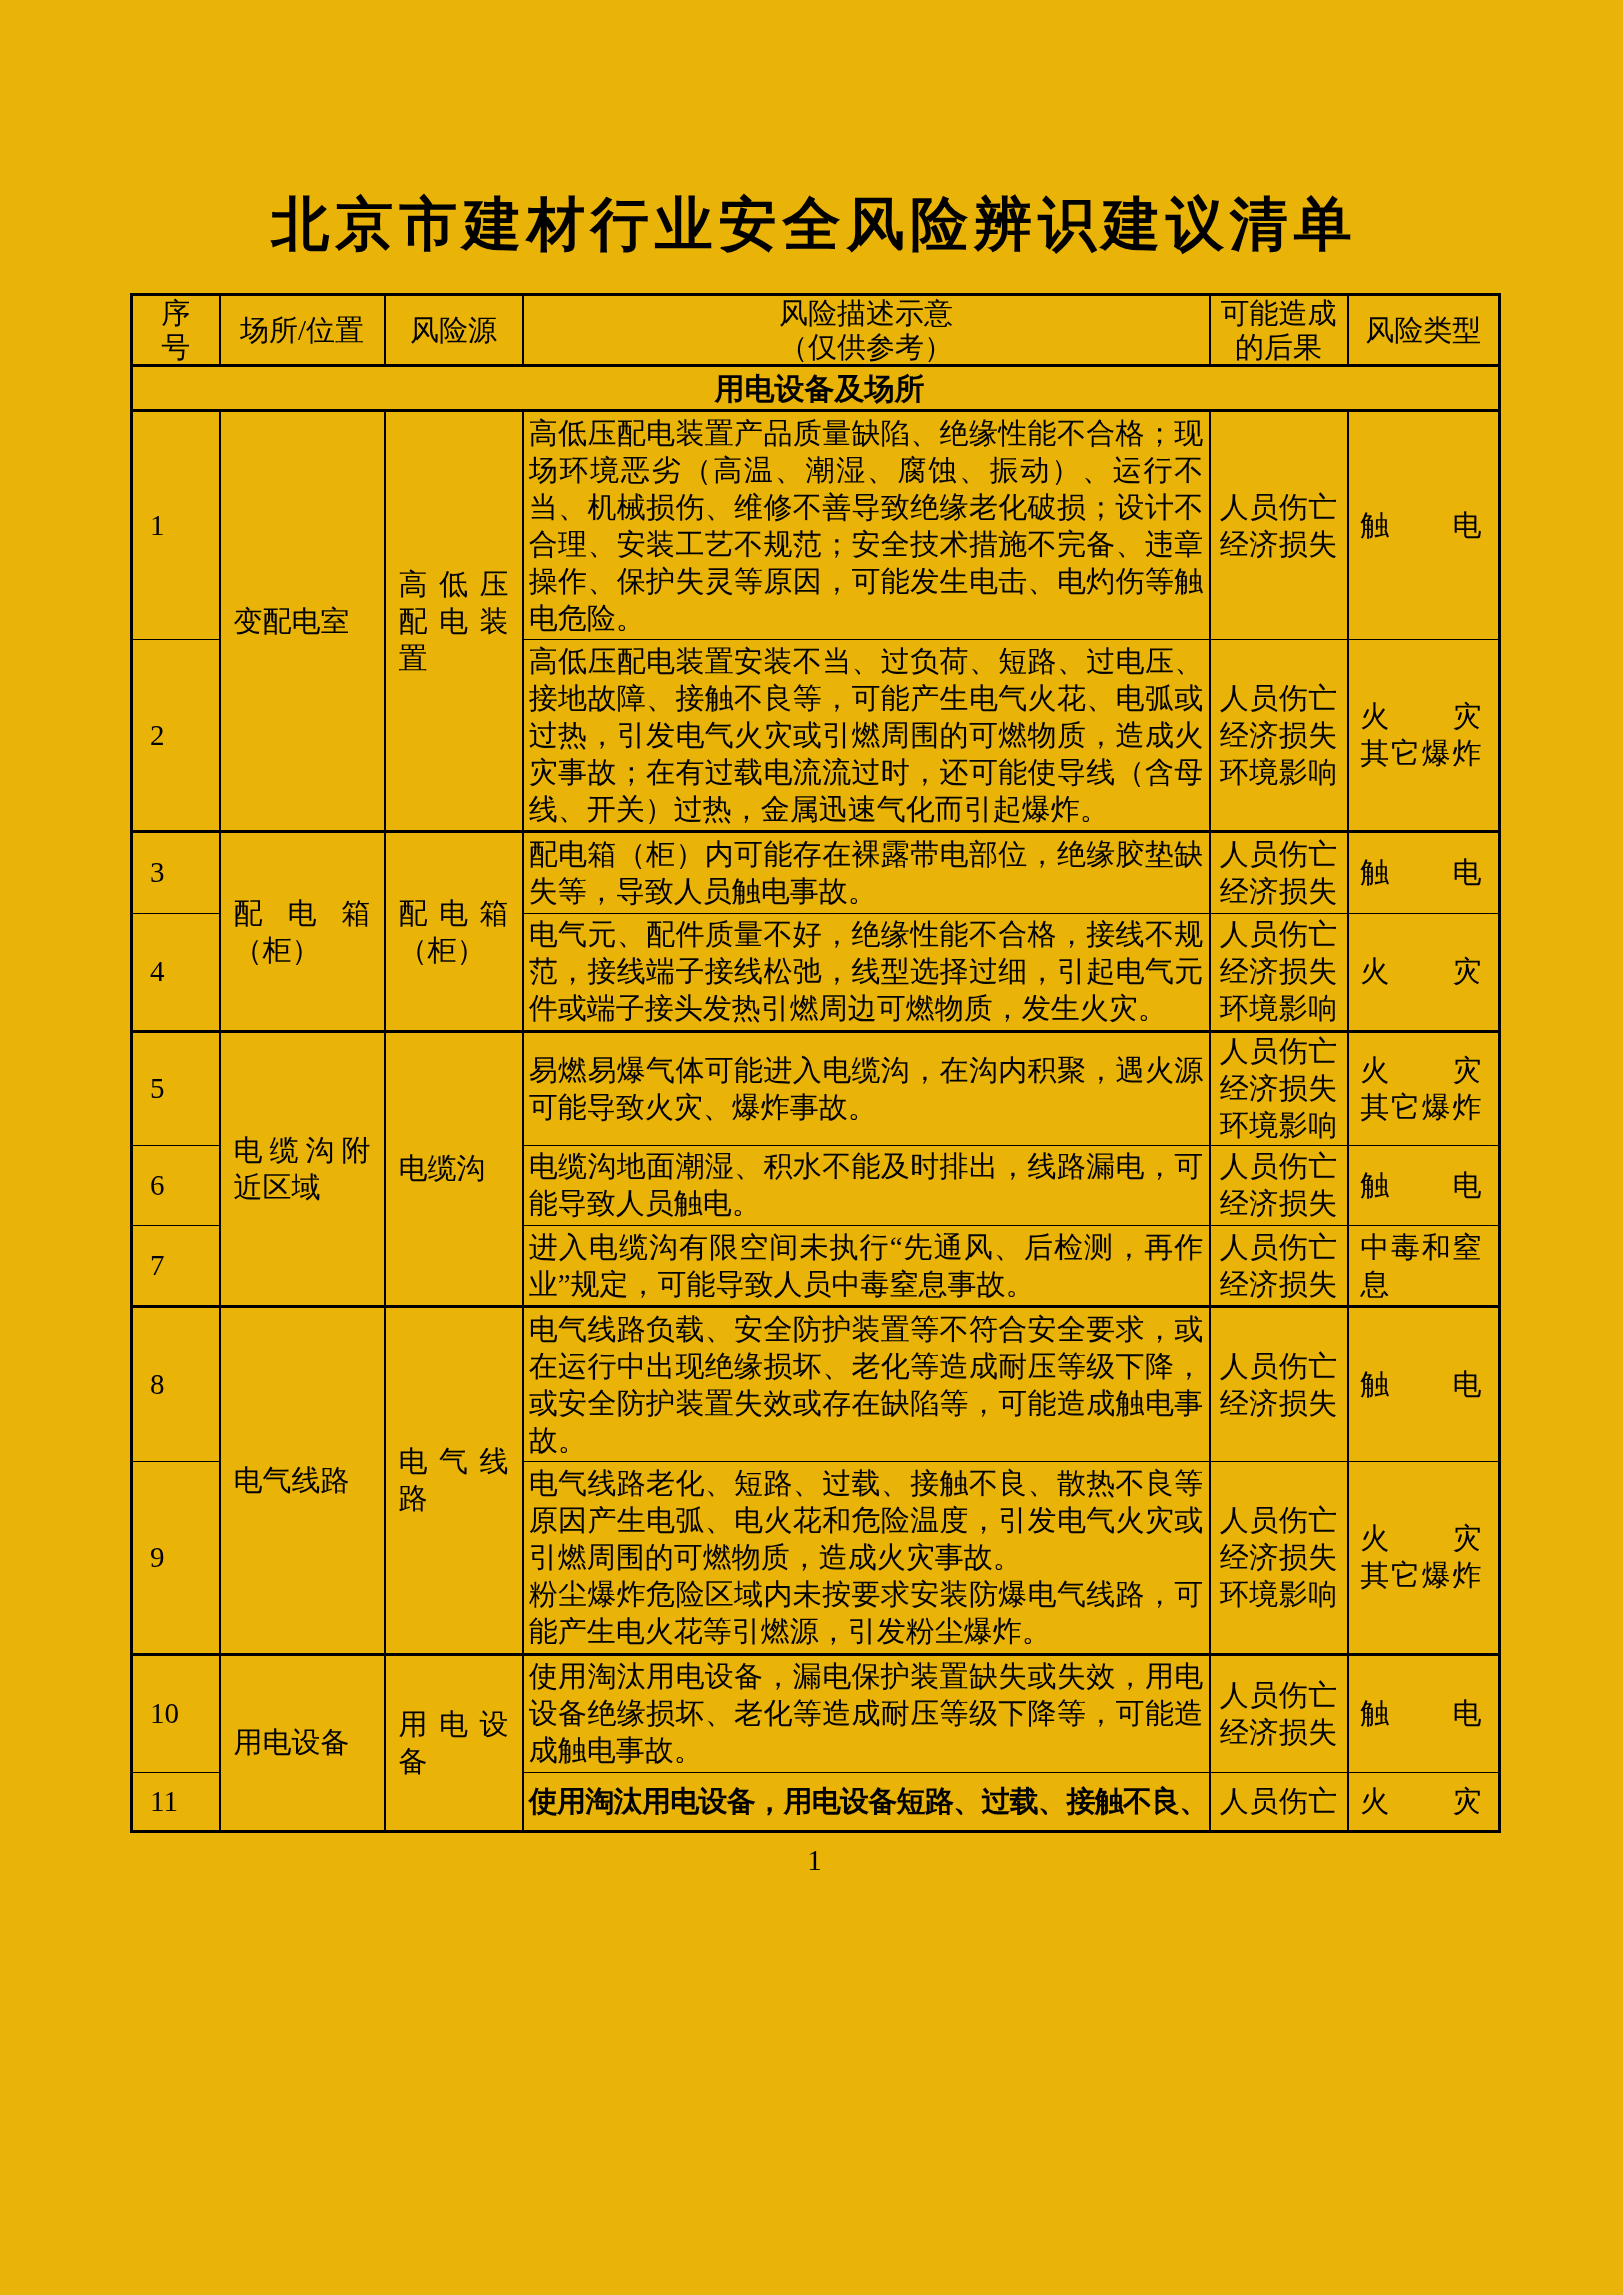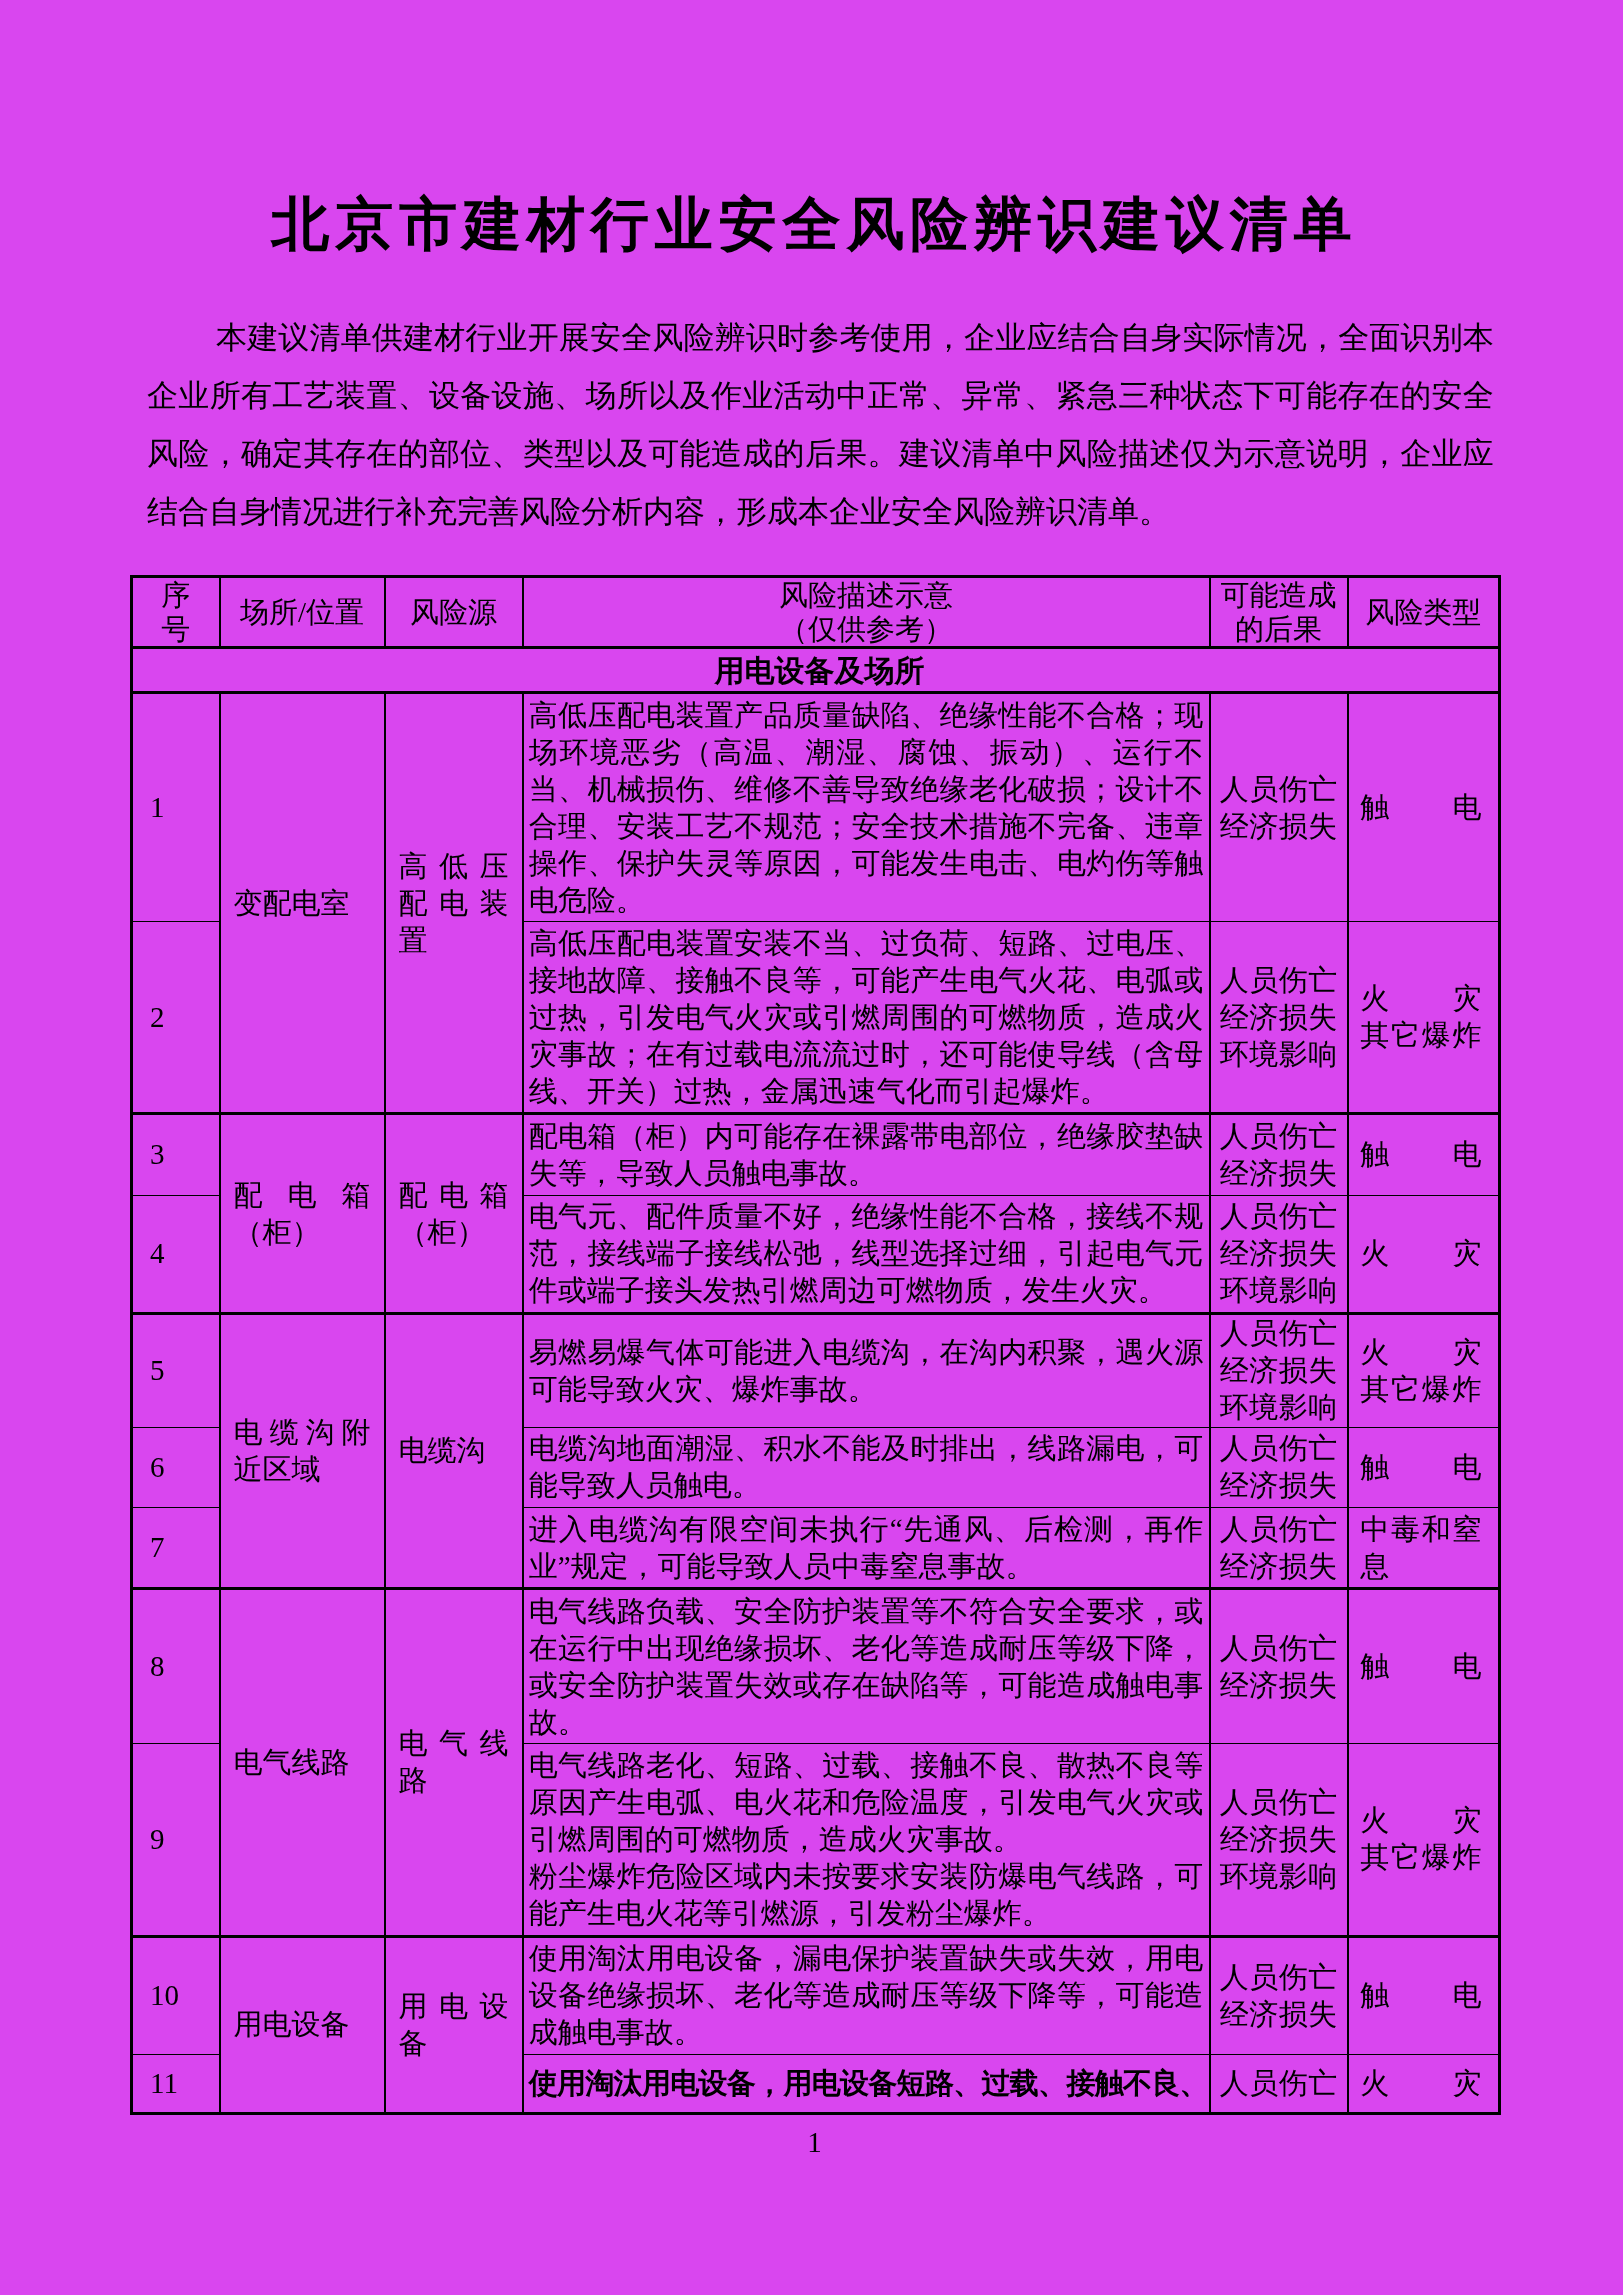--- a/index.html
+++ b/index.html
@@ -1,21 +1,21 @@
 <!DOCTYPE html>
 <html style="font-size:10.5px"><head>
 <meta charset="utf-8">
 <style>
   * { margin: 0; padding: 0; box-sizing: border-box; }
   html, body { background: #ffffff; }
   .page {
     position: relative;
     width: 1623px;
     height: 2295px;
-    background: #d946ef;
+    background: #eab308;
     color: #000000;
     font-family: "Liberation Serif", "DejaVu Serif", serif;
     padding: 0 124px 0 130px;
     overflow: hidden;
   }
   .doc-title {
     margin-top: 190px;
     font-size: 58px;
     font-weight: bold;
     line-height: 69px;
@@ -113,21 +113,20 @@
     text-align: center;
   }
 </style>
 </head>
 <body>
 
 <div class="page">
 
   <h1 class="doc-title">北京市建材行业安全风险辨识建议清单</h1>
 
-  <p class="doc-intro">本建议清单供建材行业开展安全风险辨识时参考使用，企业应结合自身实际情况，全面识别本企业所有工艺装置、设备设施、场所以及作业活动中正常、异常、紧急三种状态下可能存在的安全风险，确定其存在的部位、类型以及可能造成的后果。建议清单中风险描述仅为示意说明，企业应结合自身情况进行补充完善风险分析内容，形成本企业安全风险辨识清单。</p>
 
   <table class="risk-table">
     <colgroup>
       <col style="width:88px">
         <col style="width:165px">
         <col style="width:138px">
       <col style="width:687px">
         <col style="width:138px">
         <col style="width:152px">
     </colgroup>

